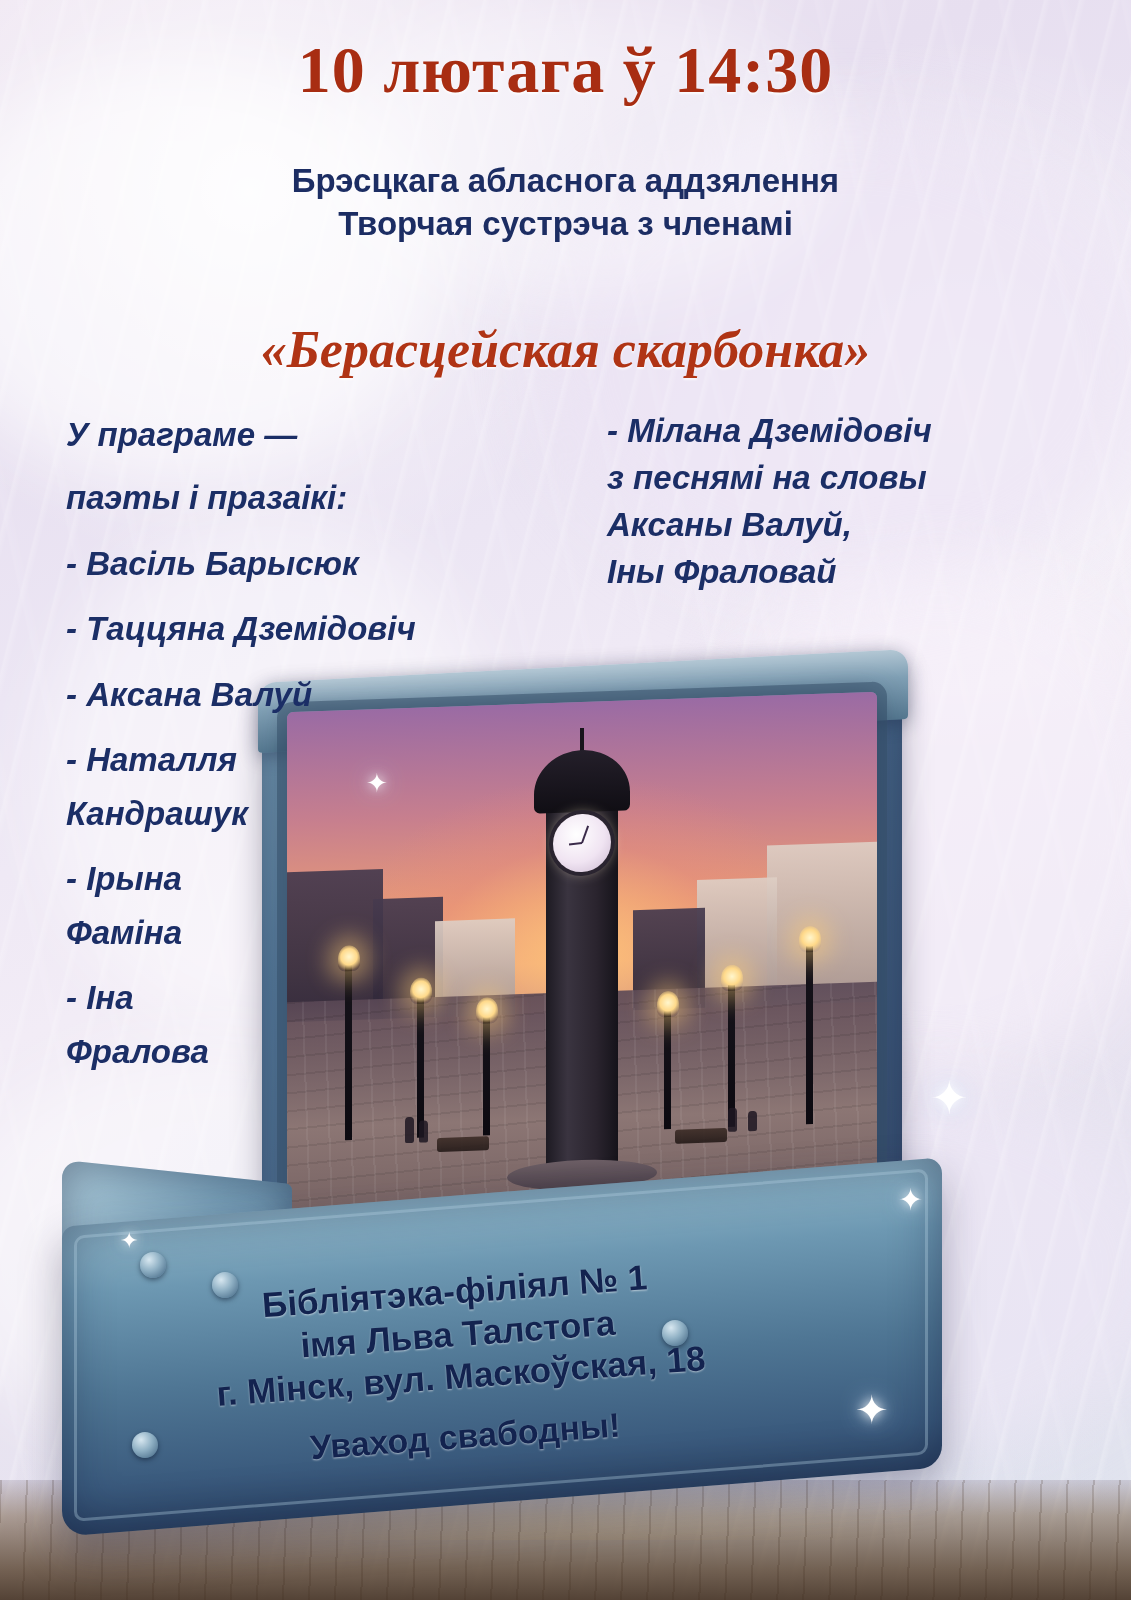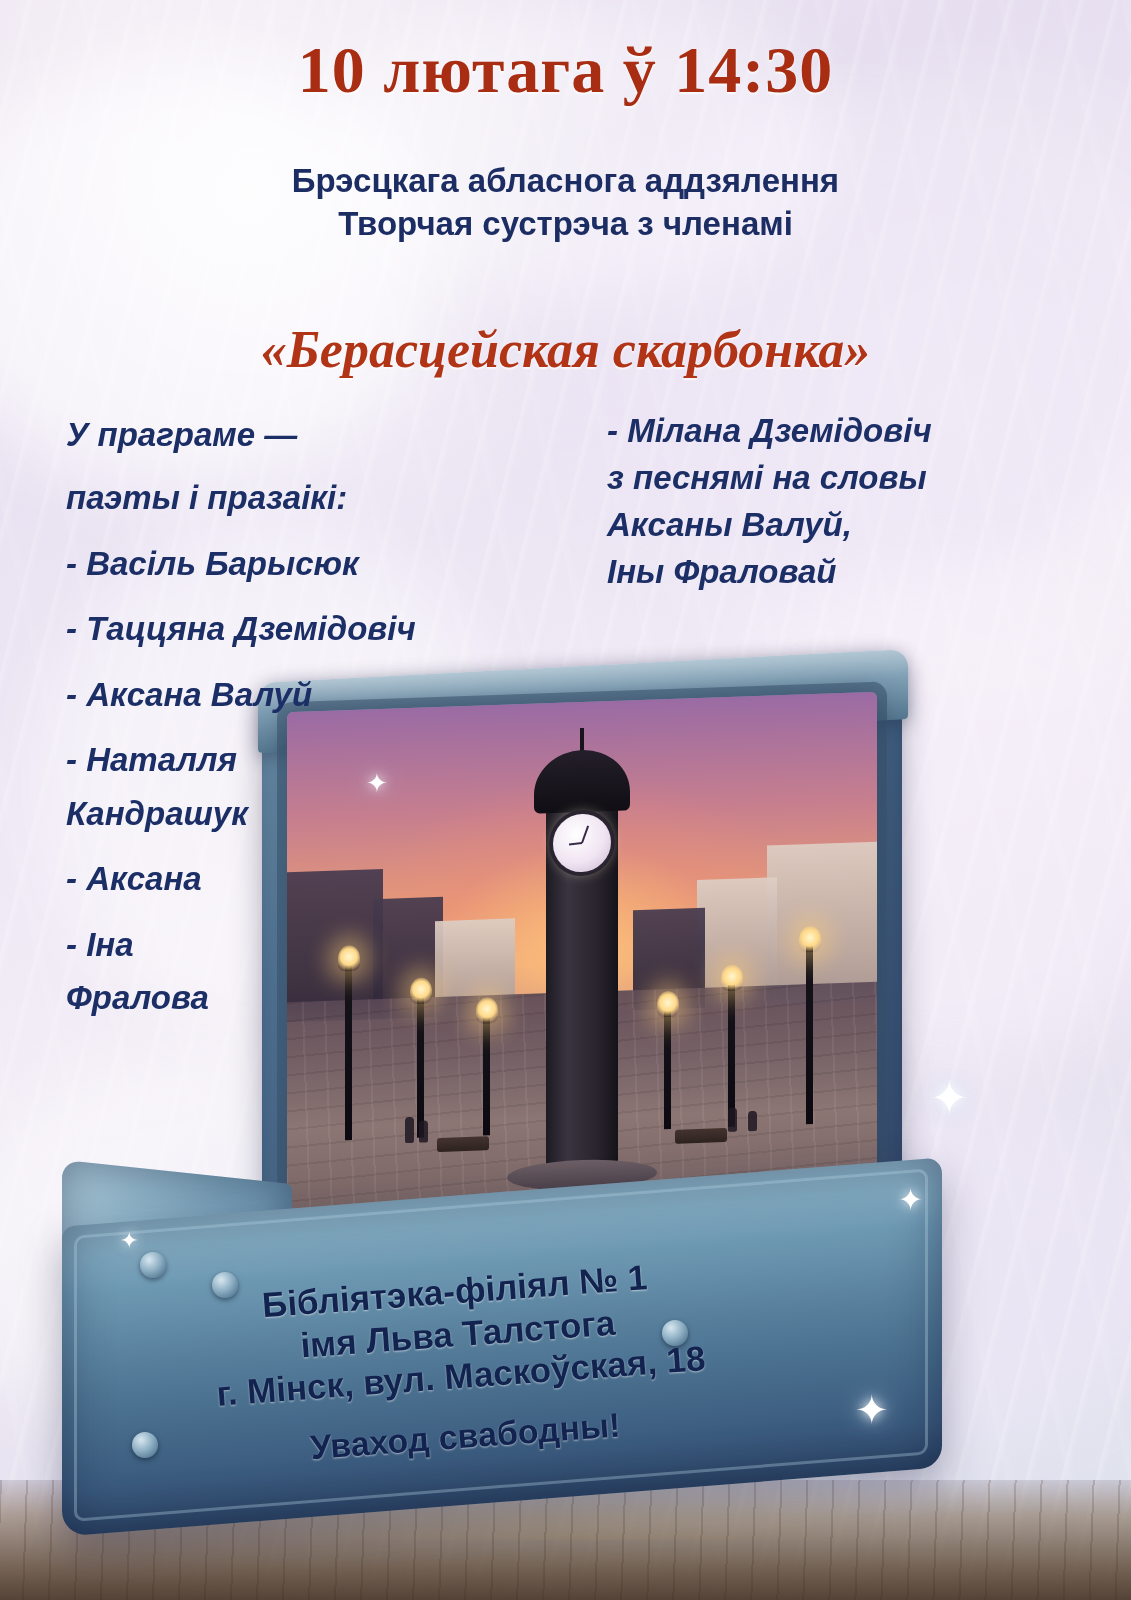--- a/index.html
+++ b/index.html
@@ -459,21 +459,22 @@
     <div class="event-title">«Берасцейская скарбонка»</div>
 
     <div class="col col-left">
       <p class="intro">У праграме —</p>
       <p class="intro">паэты і празаікі:</p>
       <p class="name">- Васіль Барысюк</p>
       <p class="name">- Таццяна Дземідовіч</p>
       <p class="name">- Аксана Валуй</p>
       <p class="name">- Наталля</p>
       <p>Кандрашук</p>
-      <p class="name">- Аксана</p>
+      <p class="name">- Ірына</p>
+      <p>Фаміна</p>
       <p class="name">- Іна</p>
       <p>Фралова</p>
     </div>
 
     <div class="col col-right">
       <p>- Мілана Дземідовіч</p>
       <p>з песнямі на словы</p>
       <p>Аксаны Валуй,</p>
       <p>Іны Фраловай</p>
     </div>

